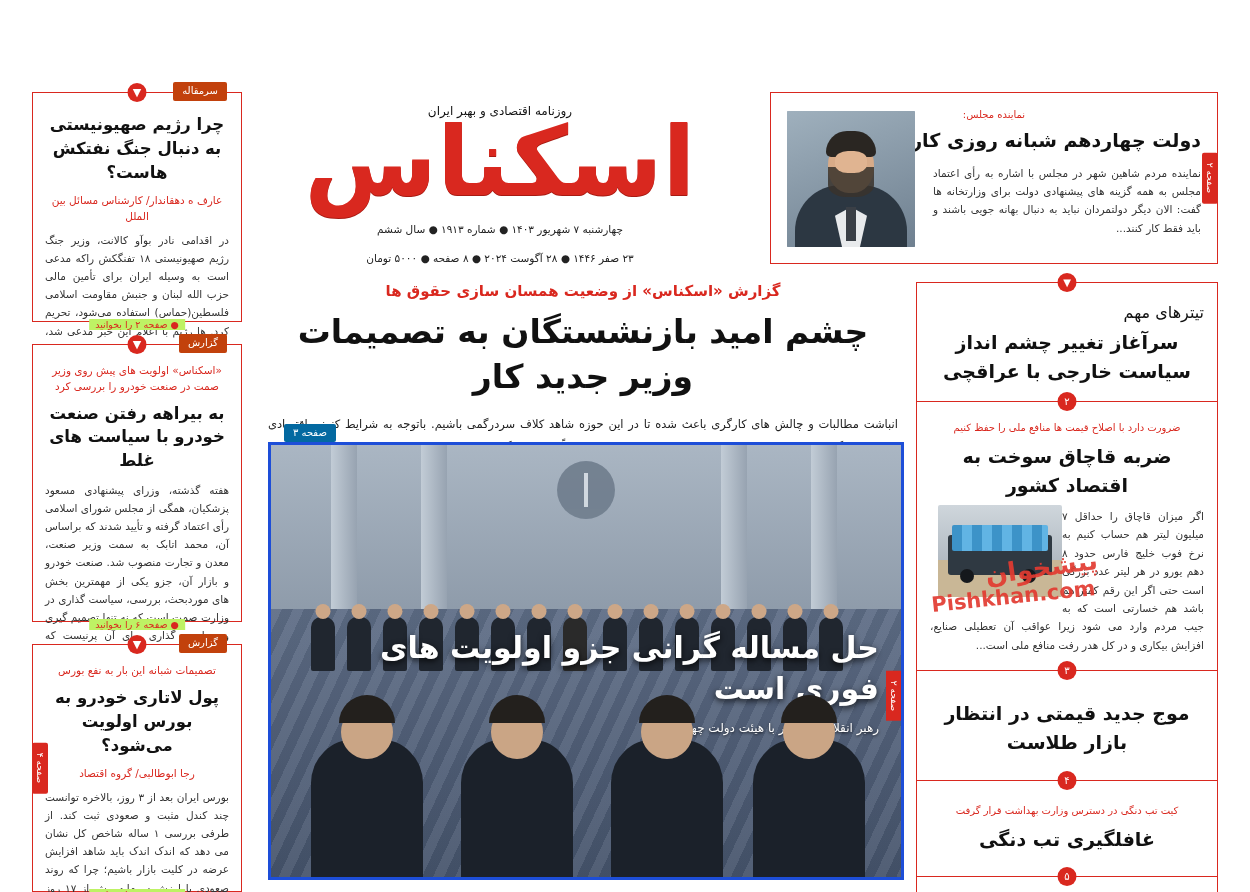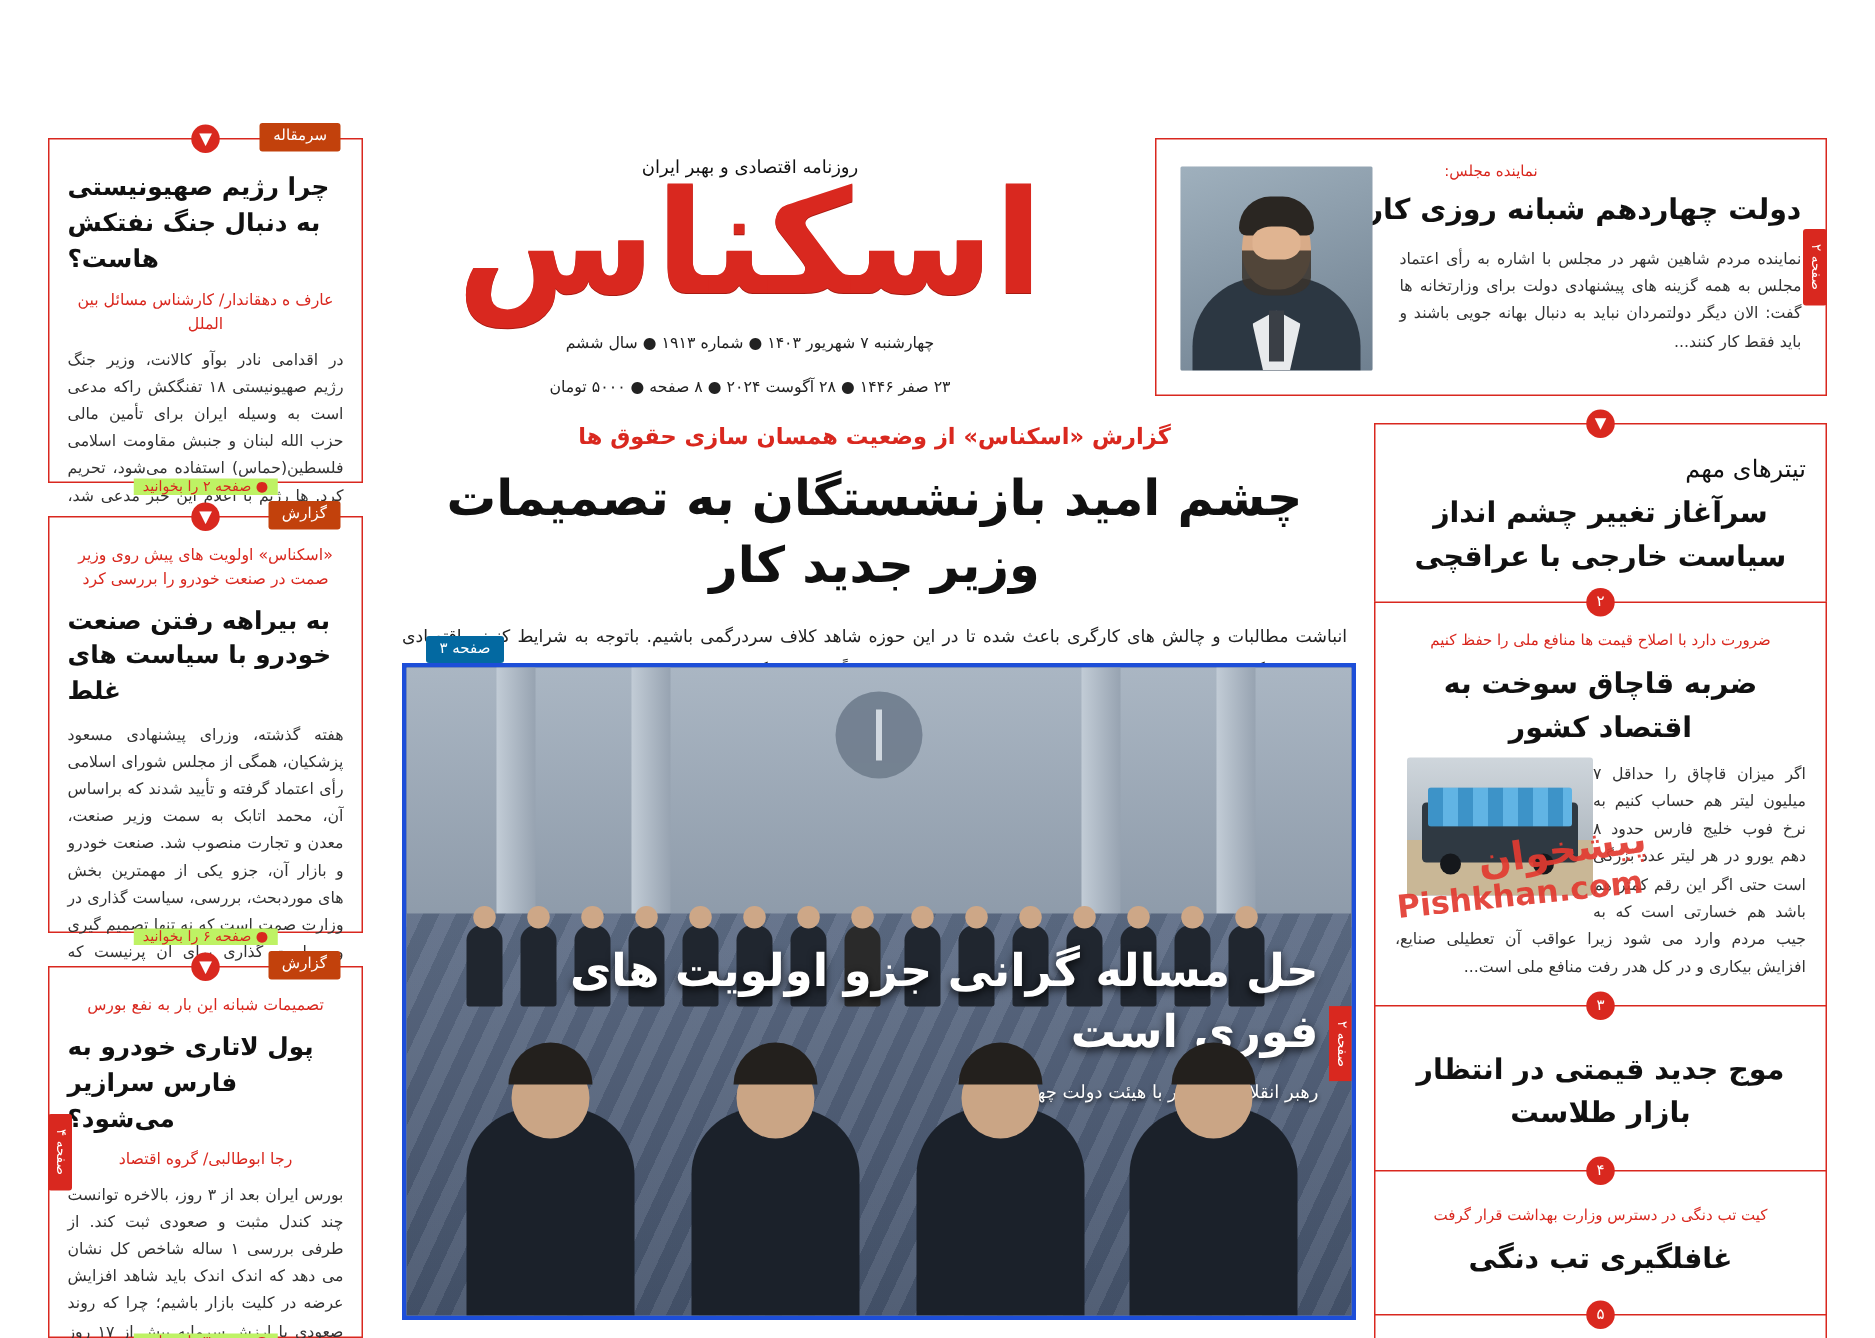--- a/index.html
+++ b/index.html
@@ -34,21 +34,21 @@
     background:#d9281f;color:#fff;
     font-size:11px;line-height:19px;text-align:center;
   }
 
   
   .col-left{position:absolute;left:32px;top:92px;width:210px;}
   .lbox{margin-bottom:22px;padding:16px 12px 22px;}
   .lbox h3{
     margin:4px 0 8px;
     font-size:16.5px;line-height:1.45;
-    text-align:left;font-weight:bold;color:#111;
+    text-align:center;font-weight:bold;color:#111;
   }
   .lbox .kicker{
     font-size:10.5px;color:#d9281f;text-align:center;
     margin:2px 0 7px;line-height:1.5;
   }
   .lbox p{
     margin:0;font-size:10.5px;line-height:1.72;
     text-align:justify;color:#333;
   }
   .more{
@@ -185,21 +185,21 @@
       <div class="kicker">«اسکناس» اولویت های پیش روی وزیر صمت در صنعت خودرو را بررسی کرد</div>
       <h3>به بیراهه رفتن صنعت خودرو با سیاست های غلط</h3>
       <p>هفته گذشته، وزرای پیشنهادی مسعود پزشکیان، همگی از مجلس شورای اسلامی رأی اعتماد گرفته و تأیید شدند که براساس آن، محمد اتابک به سمت وزیر صنعت، معدن و تجارت منصوب شد. صنعت خودرو و بازار آن، جزو یکی از مهمترین بخش های موردبحث، بررسی، سیاست گذاری در وزارت صمت است که نه تنها تصمیم گیری و سیاست گذاری برای آن پرنیست که خود، به عنوان یک صنعت راهبردی، نقش به سزایی در توسعه صنعت کشور دارد...</p>
       <span class="more">● صفحه ۶ را بخوانید</span>
     </div>
 
     <div class="box lbox" style="height:248px;">
       <span class="arrow-down">▼</span>
       <span class="tag">گزارش</span>
       <div class="kicker">تصمیمات شبانه این بار به نفع بورس</div>
-      <h3>پول لاتاری خودرو به فارس سرازیر می‌شود؟</h3>
+      <h3>پول لاتاری خودرو به بورس اولویت می‌شود؟</h3>
       <div class="kicker">رجا ابوطالبی/ گروه اقتصاد</div>
       <p>بورس ایران بعد از ۳ روز، بالاخره توانست چند کندل مثبت و صعودی ثبت کند. از طرفی بررسی ۱ ساله شاخص کل نشان می دهد که اندک اندک باید شاهد افزایش عرضه در کلیت بازار باشیم؛ چرا که روند صعودی با ارزش سرمایه بیش از ۱۷ روز نبوده است. اما آیا با روی کار آمدن تیم اقتصادی جدید، می توان به بورس بازار، بیش از ژانت آن امیدوار بود؟...</p>
       <span class="more">● صفحه ۳ را بخوانید</span>
       <span class="sidetab">صفحه ۴</span>
     </div>
 
   </div>
 
   <div class="masthead">
     <div class="mast-top">روزنامه اقتصادی و بهبر ایران</div>

